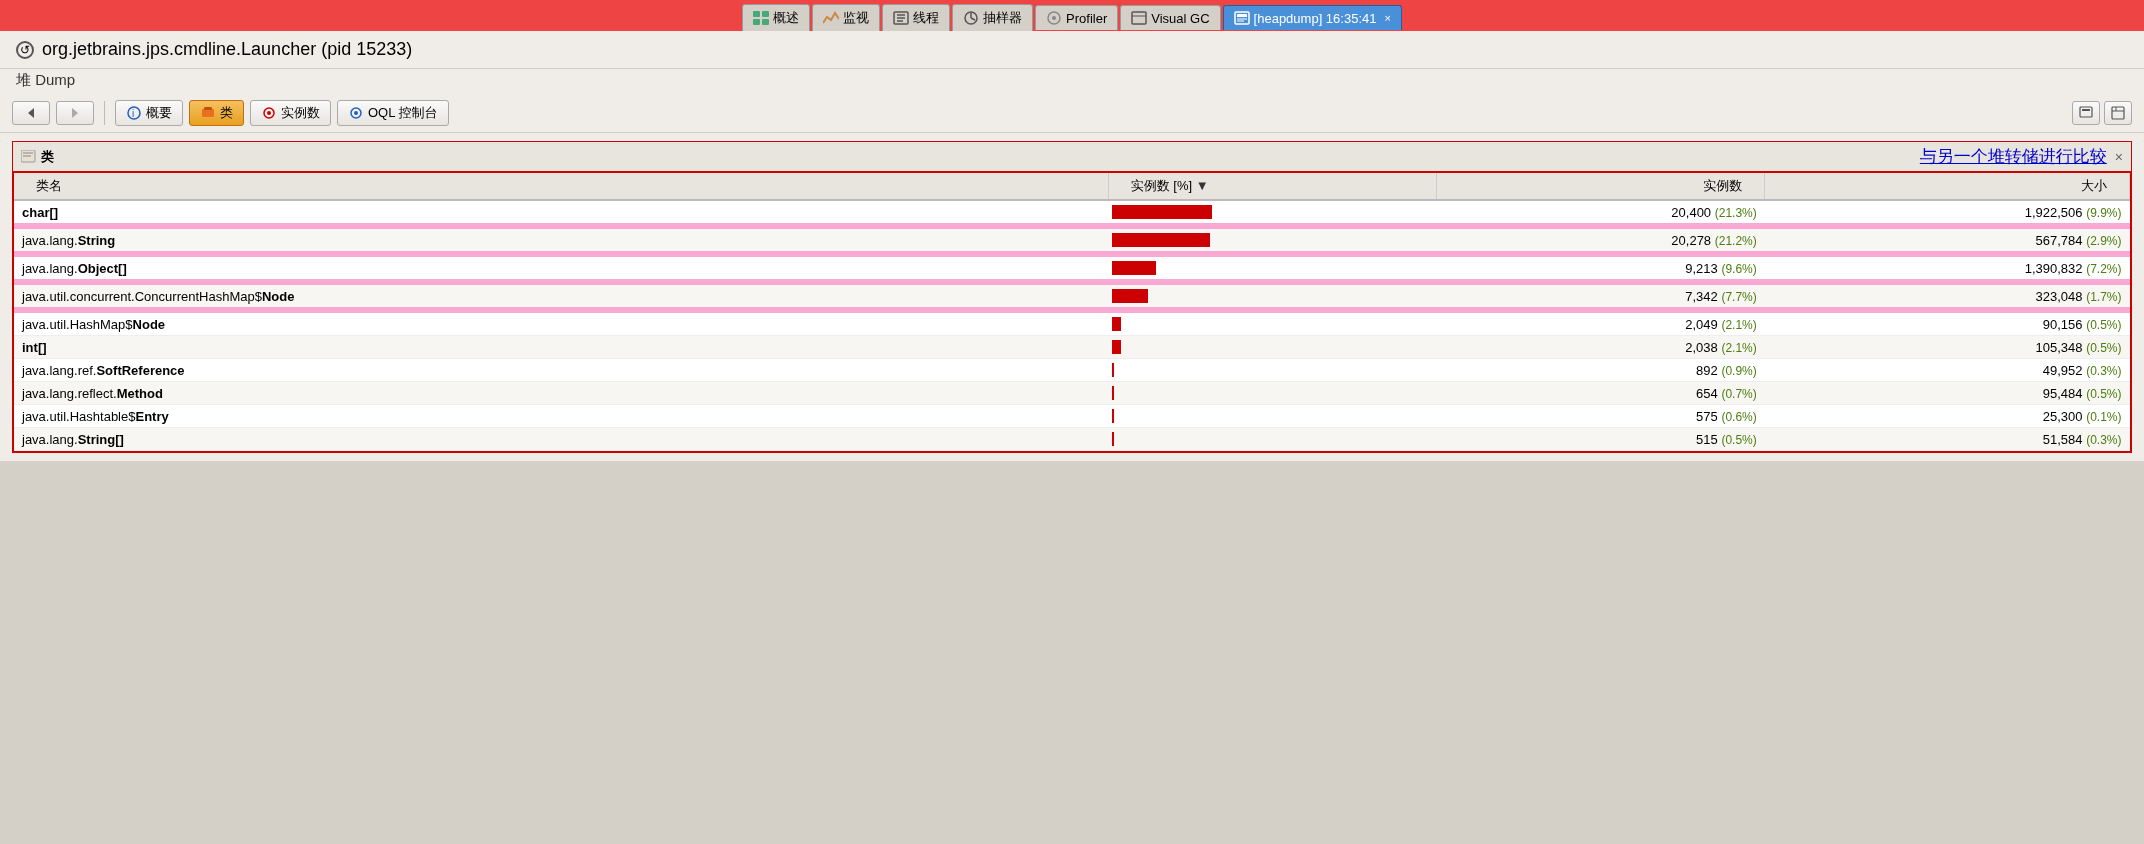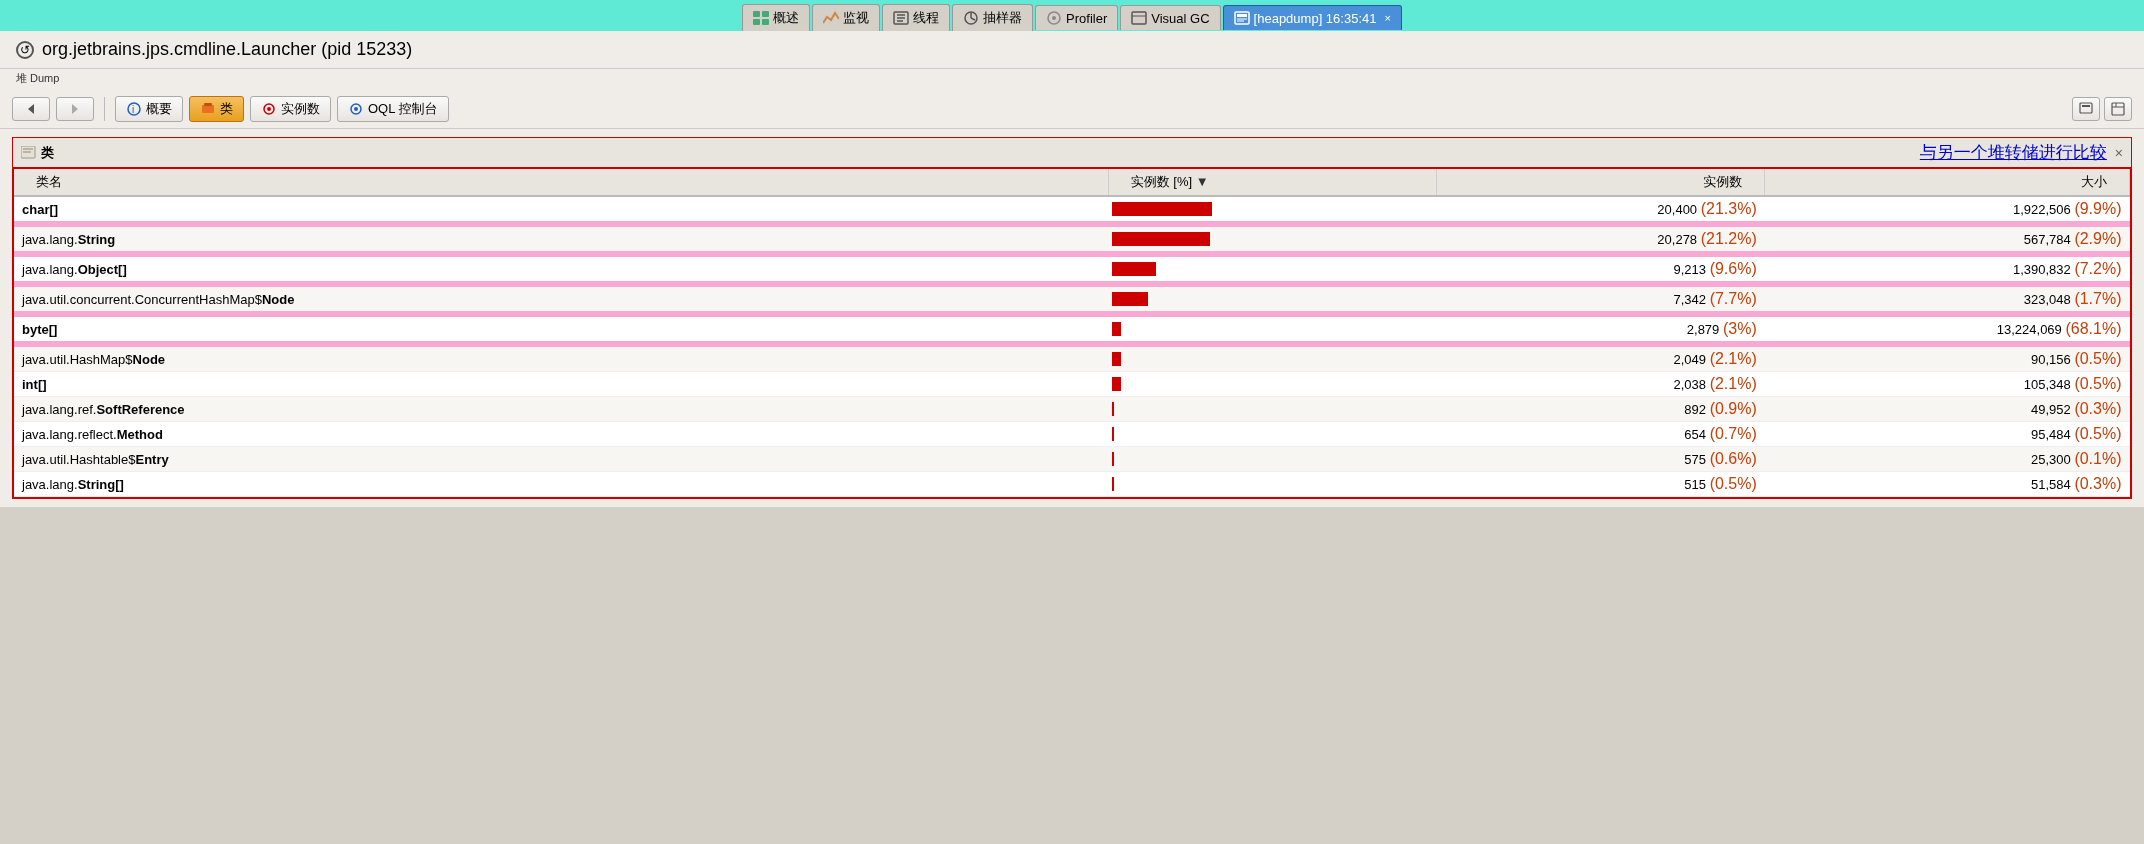--- a/index.html
+++ b/index.html
@@ -10,21 +10,21 @@
       color: #000;
       width: 2144px;
       min-height: 844px;
     }
 
     
     .tab-bar {
       display: flex;
       align-items: center;
       justify-content: center;
-      background: #5eead4;
+      background: #ef4444;
       padding: 4px 6px 0;
       gap: 2px;
     }
     .tab {
       display: flex;
       align-items: center;
       gap: 4px;
       padding: 4px 10px;
       border: 1px solid #999;
       border-bottom: none;
@@ -73,21 +73,21 @@
     }
     .title-text {
       font-size: 18px;
       font-weight: normal;
     }
 
     
     .subtitle {
       background: #f0ede8;
       padding: 2px 16px 4px;
-      font-size: 11px;
+      font-size: 15px;
       color: #333;
     }
 
     
     .toolbar {
       background: #f0ede8;
       padding: 6px 12px;
       display: flex;
       align-items: center;
       gap: 6px;
@@ -244,22 +244,22 @@
       min-width: 2px;
     }
     .bar-thin {
       height: 14px;
       width: 2px;
       background: #cc0000;
       display: inline-block;
     }
 
     .pct {
-      color: #c2410c;
-      font-size: 16px;
+      color: #4d7c0f;
+      font-size: 12px;
     }
 
     
     .main-content {
       background: #f0ede8;
       padding: 8px 12px;
     }
   </style>
 </head>
 <body>
@@ -500,34 +500,20 @@
         <div class="bar-fill" style="width:36px"></div>
       </div>
     </td>
     <td class="num-col">
       <span>7,342</span> <span class="pct">(7.7%)</span>
     </td>
     <td class="num-col">
       <span>323,048</span> <span class="pct">(1.7%)</span>
     </td>
   </tr>
-          <tr class="top-row">
-    <td class="name-col"><strong>byte[]</strong></td>
-    <td class="bar-col">
-      <div class="bar-cell">
-        <div class="bar-fill" style="width:9px"></div>
-      </div>
-    </td>
-    <td class="num-col">
-      <span>2,879</span> <span class="pct">(3%)</span>
-    </td>
-    <td class="num-col">
-      <span>13,224,069</span> <span class="pct">(68.1%)</span>
-    </td>
-  </tr>
           <tr>
     <td class="name-col"><span style="font-weight:normal">java.util.HashMap$</span><strong>Node</strong></td>
     <td class="bar-col">
       <div class="bar-cell">
         <div class="bar-fill" style="width:9px"></div>
       </div>
     </td>
     <td class="num-col">
       <span>2,049</span> <span class="pct">(2.1%)</span>
     </td>

